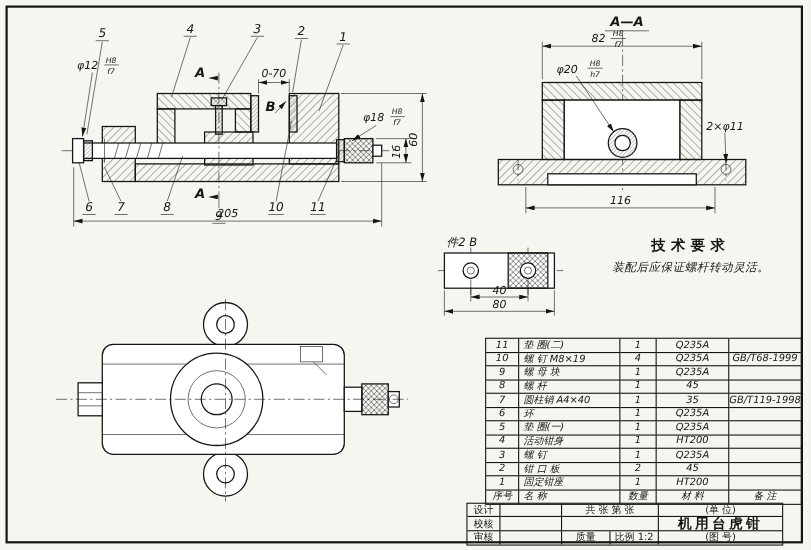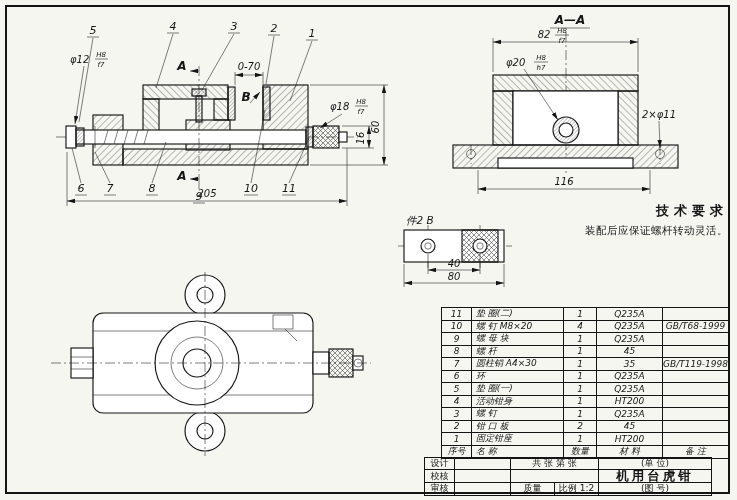--- a/index.html
+++ b/index.html
@@ -9,23 +9,23 @@
   svg{position:absolute;overflow:visible;}
   .s{stroke:#151515;stroke-width:1.15;}
   .t{stroke:#151515;stroke-width:0.55;fill:none;}
   .c{stroke:#151515;stroke-width:0.55;stroke-dasharray:10 3 2 3;fill:none;}
   text{fill:#151515;}
   .dt{font-family:"DejaVu Sans",sans-serif;font-style:italic;font-size:10px;}
   .ft{font-family:"DejaVu Sans",sans-serif;font-style:italic;font-size:7px;}
   .cn{font-family:"DejaVu Sans",sans-serif;font-style:italic;font-size:11px;}
   .dtc{font-family:"DejaVu Sans",sans-serif;font-style:italic;font-size:10.5px;}
   .aat{font-family:"DejaVu Sans",sans-serif;font-style:italic;font-size:12px;font-weight:600;}
-  .techreq{position:absolute;left:528px;top:202px;width:200px;text-align:right;}
+  .techreq{position:absolute;left:528px;top:214px;width:200px;text-align:center;}
   .tr-title{font-size:13px;font-weight:600;letter-spacing:5px;}
-  .tr-line{font-size:10.5px;margin-top:4px;letter-spacing:0.5px;}
+  .tr-line{font-size:10.5px;margin-top:4px;letter-spacing:0.5px;font-style:italic;}
   .bom{position:absolute;left:441px;top:307px;width:286px;height:150px;border:1.8px solid #141414;
        display:grid;grid-template-columns:30px 92px 33px 66px 1fr;grid-auto-rows:1fr;
        font-style:italic;font-size:9px;}
   .bom>div{border-right:1px solid #141414;border-bottom:1px solid #141414;display:flex;
        align-items:center;justify-content:center;white-space:nowrap;overflow:hidden;}
   .bom>div.name{justify-content:flex-start;padding-left:4px;}
   .bom>div.c5{border-right:none;}
   .bom>div:nth-last-child(-n+5){border-bottom:none;}
   .tb{position:absolute;left:424px;top:457px;width:286px;height:37px;border:1.8px solid #141414;
       display:grid;grid-template-columns:30px 56px 44px 44px 1fr;grid-template-rows:1fr 1fr 1fr;
@@ -284,36 +284,36 @@
     <div class="tr-line">装配后应保证螺杆转动灵活。</div>
   </div>
 
   <div class="bom">
     <div>11</div>
       <div class="name">垫 圈(二)</div>
       <div>1</div>
       <div>Q235A</div>
       <div class="c5"></div>
     <div>10</div>
-      <div class="name">螺 钉 M8×20</div>
+      <div class="name">螺 钉 M8×19</div>
       <div>4</div>
       <div>Q235A</div>
       <div class="c5">GB/T68-1999</div>
     <div>9</div>
       <div class="name">螺 母 块</div>
       <div>1</div>
       <div>Q235A</div>
       <div class="c5"></div>
     <div>8</div>
       <div class="name">螺 杆</div>
       <div>1</div>
       <div>45</div>
       <div class="c5"></div>
     <div>7</div>
-      <div class="name">圆柱销 A4×30</div>
+      <div class="name">圆柱销 A4×40</div>
       <div>1</div>
       <div>35</div>
       <div class="c5">GB/T119-1998</div>
     <div>6</div>
       <div class="name">环</div>
       <div>1</div>
       <div>Q235A</div>
       <div class="c5"></div>
     <div>5</div>
       <div class="name">垫 圈(一)</div>

